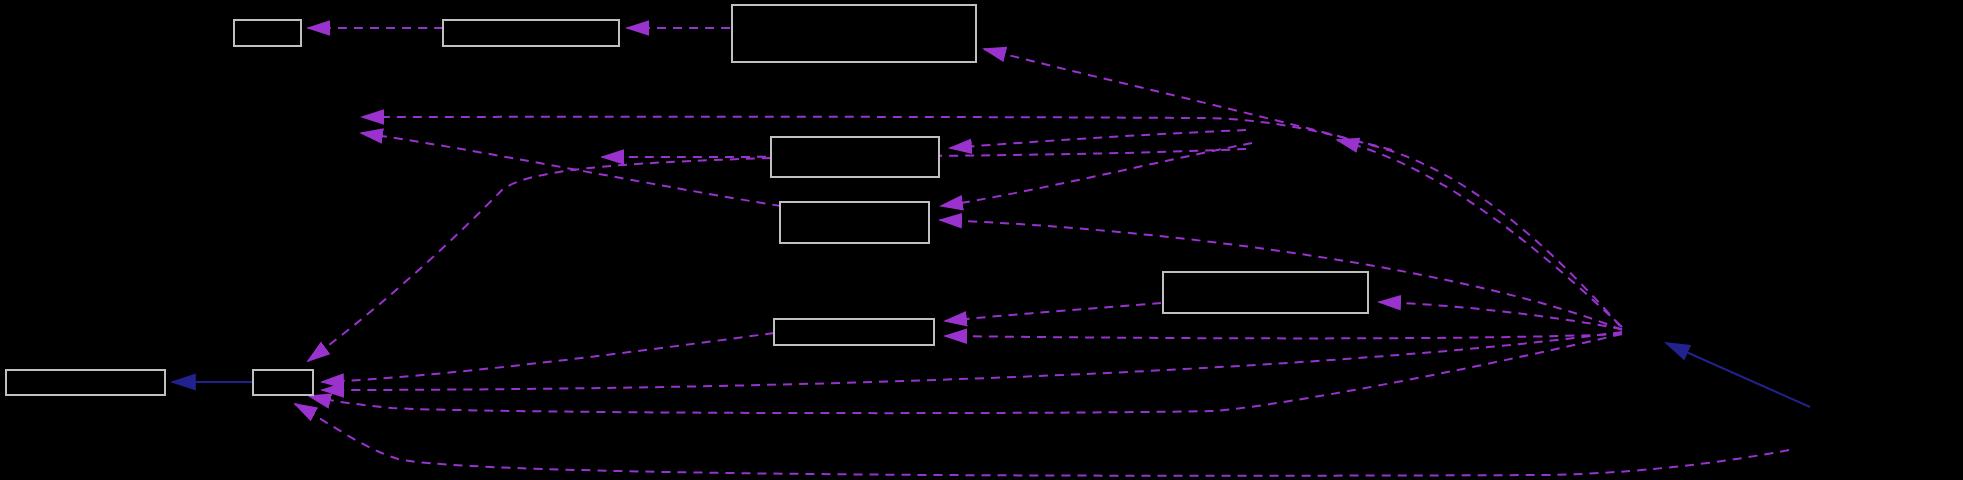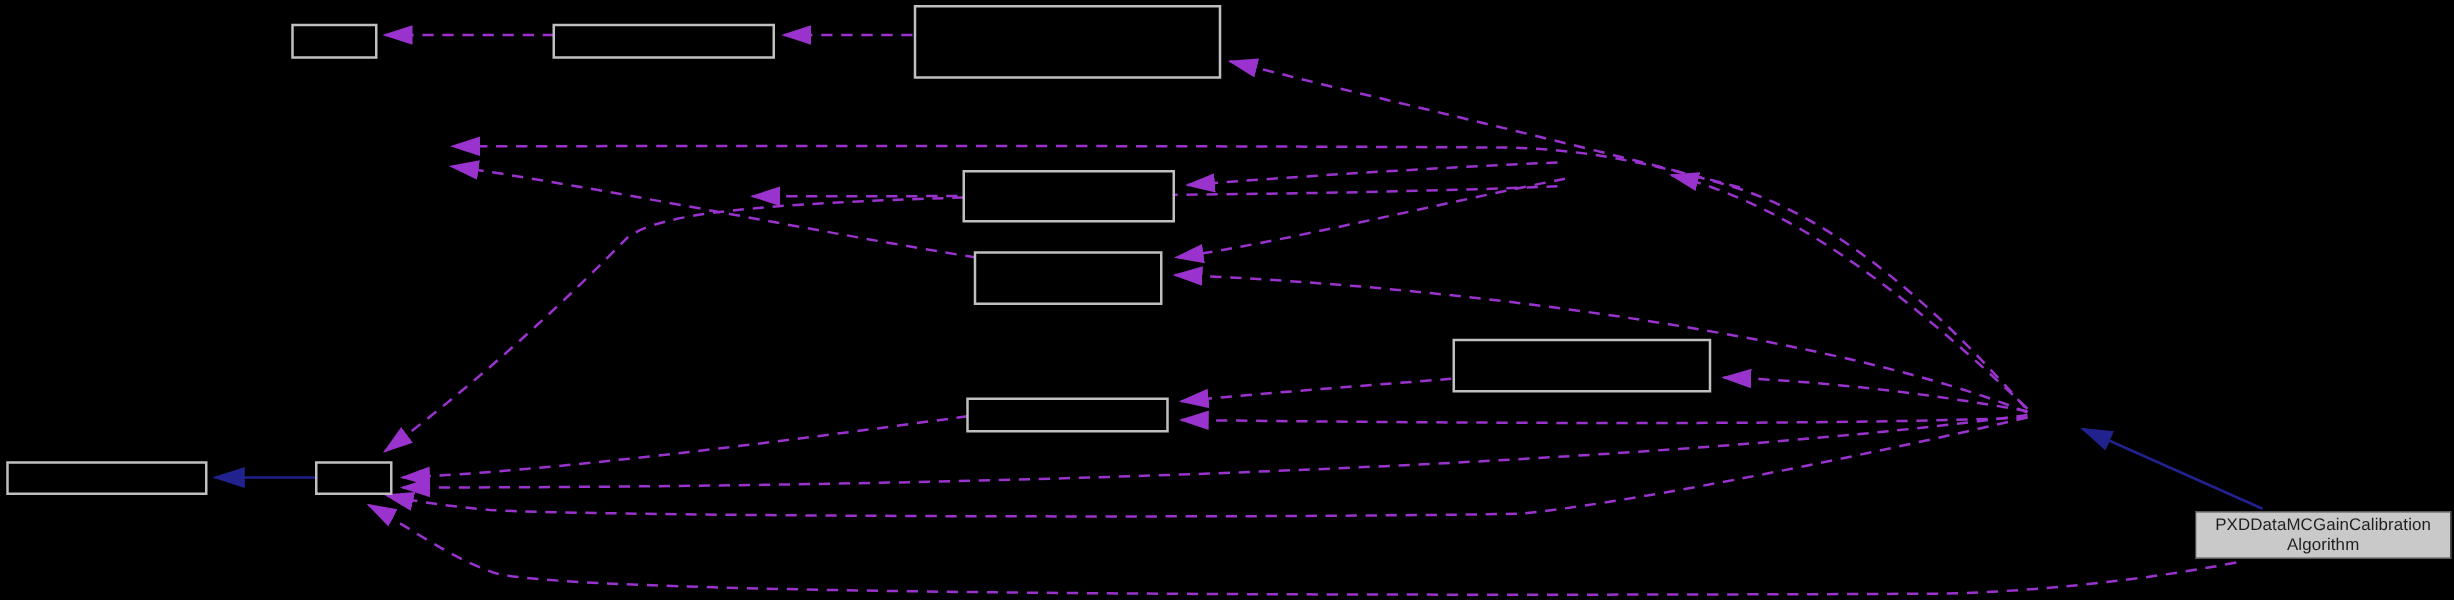--- a/index.html
+++ b/index.html
@@ -68,17 +68,13 @@
       <rect x="732" y="5" width="244" height="57"></rect>
       <rect x="771" y="137" width="168" height="40"></rect>
       <rect x="780" y="202" width="149" height="41"></rect>
       <rect x="1163" y="272" width="205" height="41"></rect>
       <rect x="774" y="319" width="160" height="26"></rect>
       <rect x="6" y="370" width="159" height="25"></rect>
       <rect x="253" y="370" width="60" height="25"></rect>
     </g>
   </svg>
 
-  <div class="hl-node" style="background: rgb(201, 201, 201); border-color: rgb(74, 74, 74); color: rgb(31, 31, 31);">
-    <span>PXDDataMCGainCalibration</span>
-    <span>Algorithm</span>
-  </div>
 </div>
 
 </body></html>

